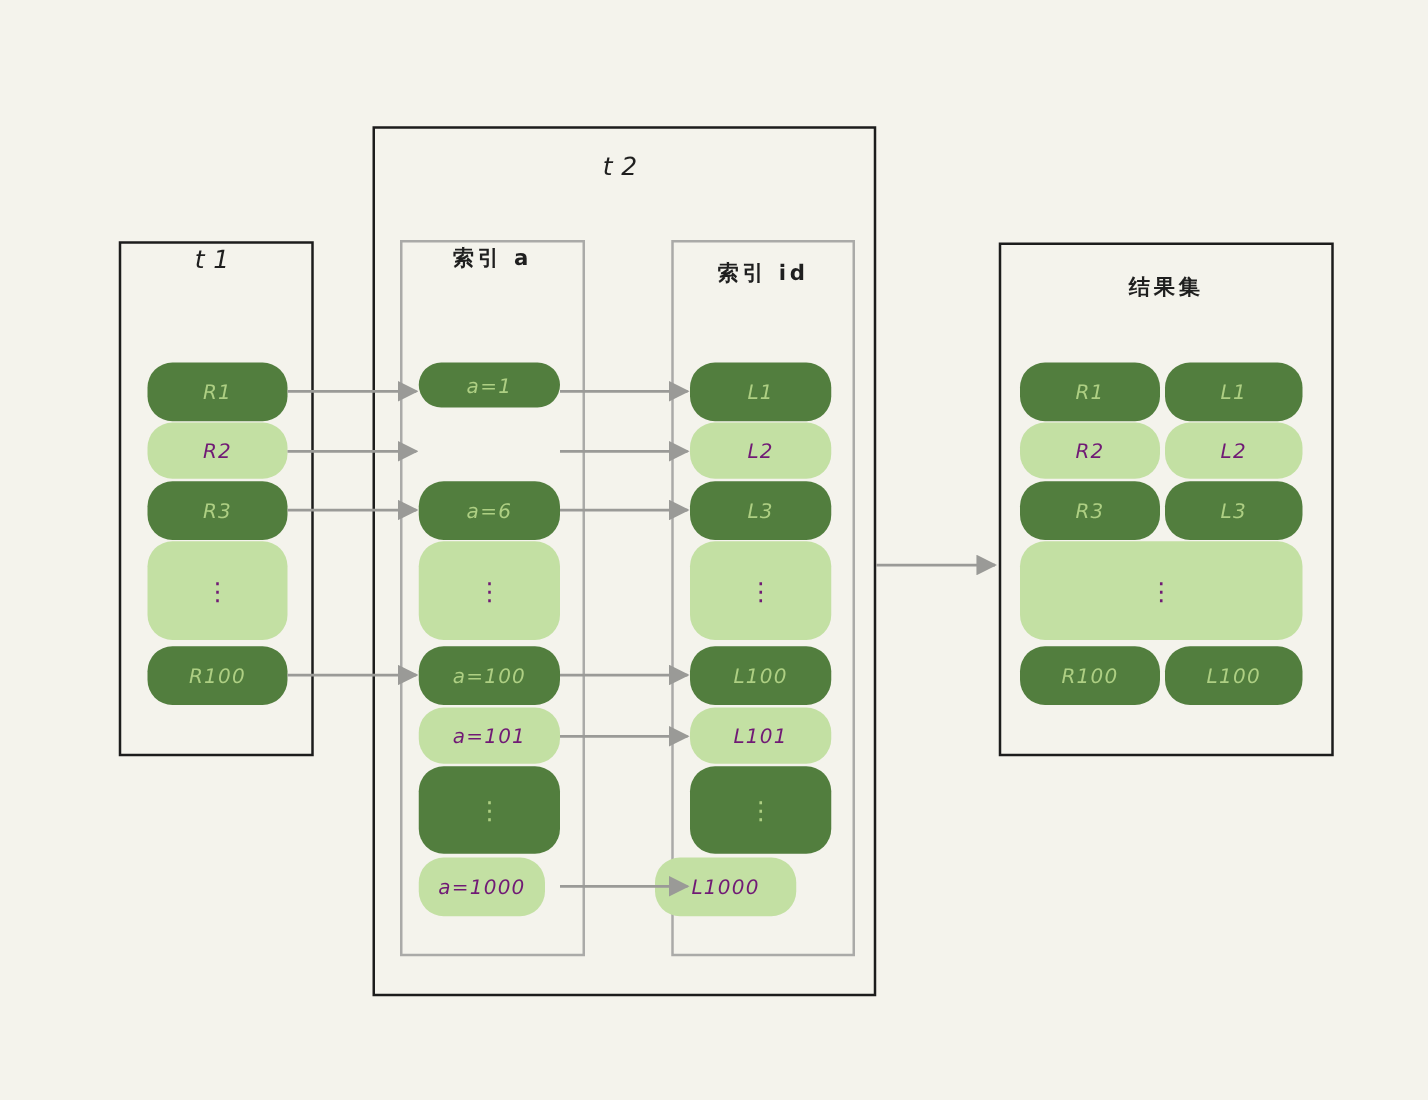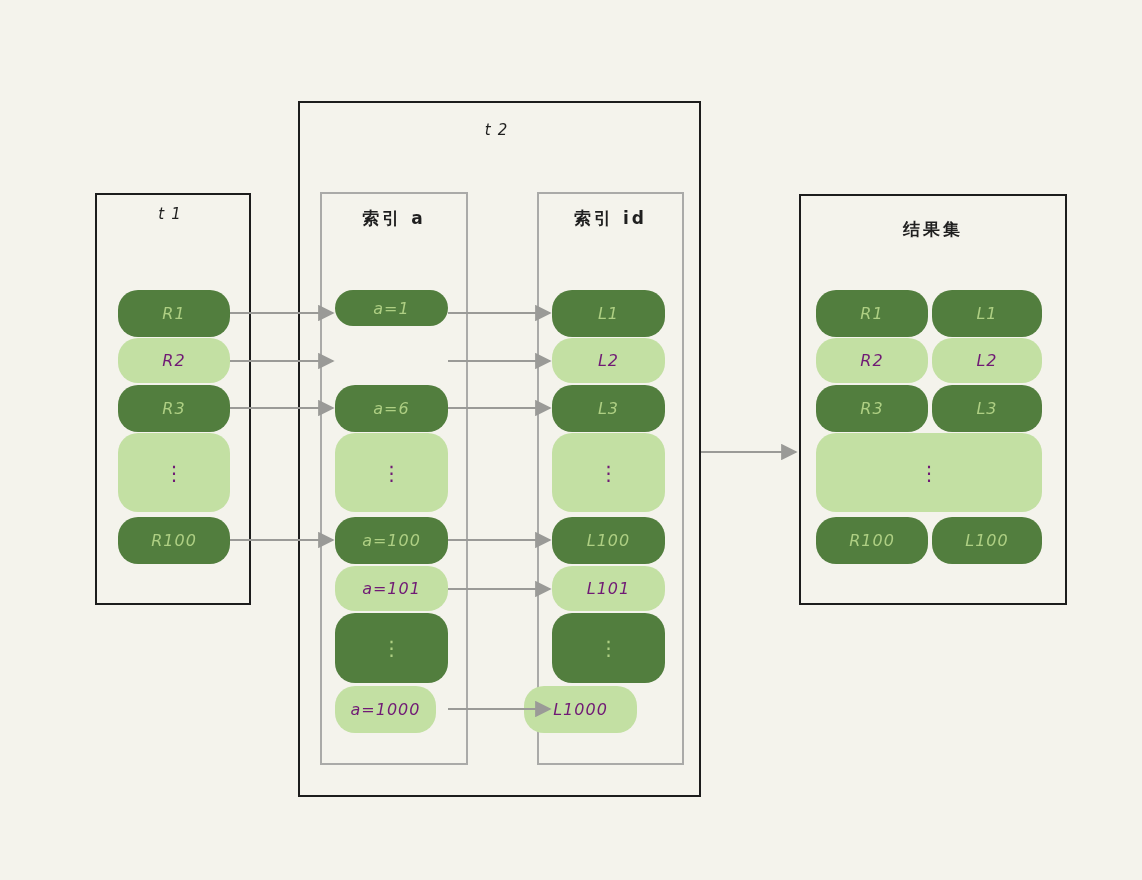--- a/index.html
+++ b/index.html
@@ -12,21 +12,21 @@
     font-family:"DejaVu Sans",sans-serif;
   }
   .box{position:absolute;box-sizing:border-box;background:transparent;z-index:0;}
   .outer{border:2px solid #1c1c1c;}
   .inner{border:2px solid #aaaaa8;z-index:1;}
   .title{
     text-align:center;
     color:#1f1f1f;
     font-family:"DejaVu Sans",sans-serif;
   }
-  .latin{font-size:15px;font-style:italic;letter-spacing:7px;}
+  .latin{font-size:20px;font-style:italic;letter-spacing:7px;}
   .cjk{font-size:17px;font-weight:600;letter-spacing:3px;}
   .row{
     position:absolute;
     border-radius:20px;
     display:flex;align-items:center;justify-content:center;
     font:italic 16px "DejaVu Sans",sans-serif;
     letter-spacing:1px;
     z-index:2;
     box-sizing:border-box;
   }
@@ -34,29 +34,29 @@
   .light{background:#c3e0a3;color:#701a75;}
   .dots{font-size:20px;font-style:normal;letter-spacing:0;line-height:1;}
   svg.arrows{position:absolute;left:0;top:0;z-index:3;pointer-events:none;}
 </style>
 </head>
 <body>
 
 <div class="canvas">
 
   <div class="box outer" style="left:95px;top:193px;width:156px;height:412px">
-    <div class="title latin" style="margin-top:10px">t1</div>
+    <div class="title latin" style="">t1</div>
   </div>
 
   <div class="box outer" style="left:298px;top:101px;width:403px;height:696px">
     <div class="title latin" style="margin-top:18px">t2</div>
   </div>
 
   <div class="box inner" style="left:320px;top:192px;width:148px;height:573px">
-    <div class="title cjk" style="margin-top:13px">索引 a</div>
+    <div class="title cjk" style="margin-top:1px">索引 a</div>
   </div>
 
   <div class="box inner" style="left:537px;top:192px;width:147px;height:573px">
     <div class="title cjk" style="margin-top:13px">索引 id</div>
   </div>
 
   <div class="box outer" style="left:799px;top:194px;width:268px;height:411px">
     <div class="title cjk" style="margin-top:22px">结果集</div>
   </div>
 

